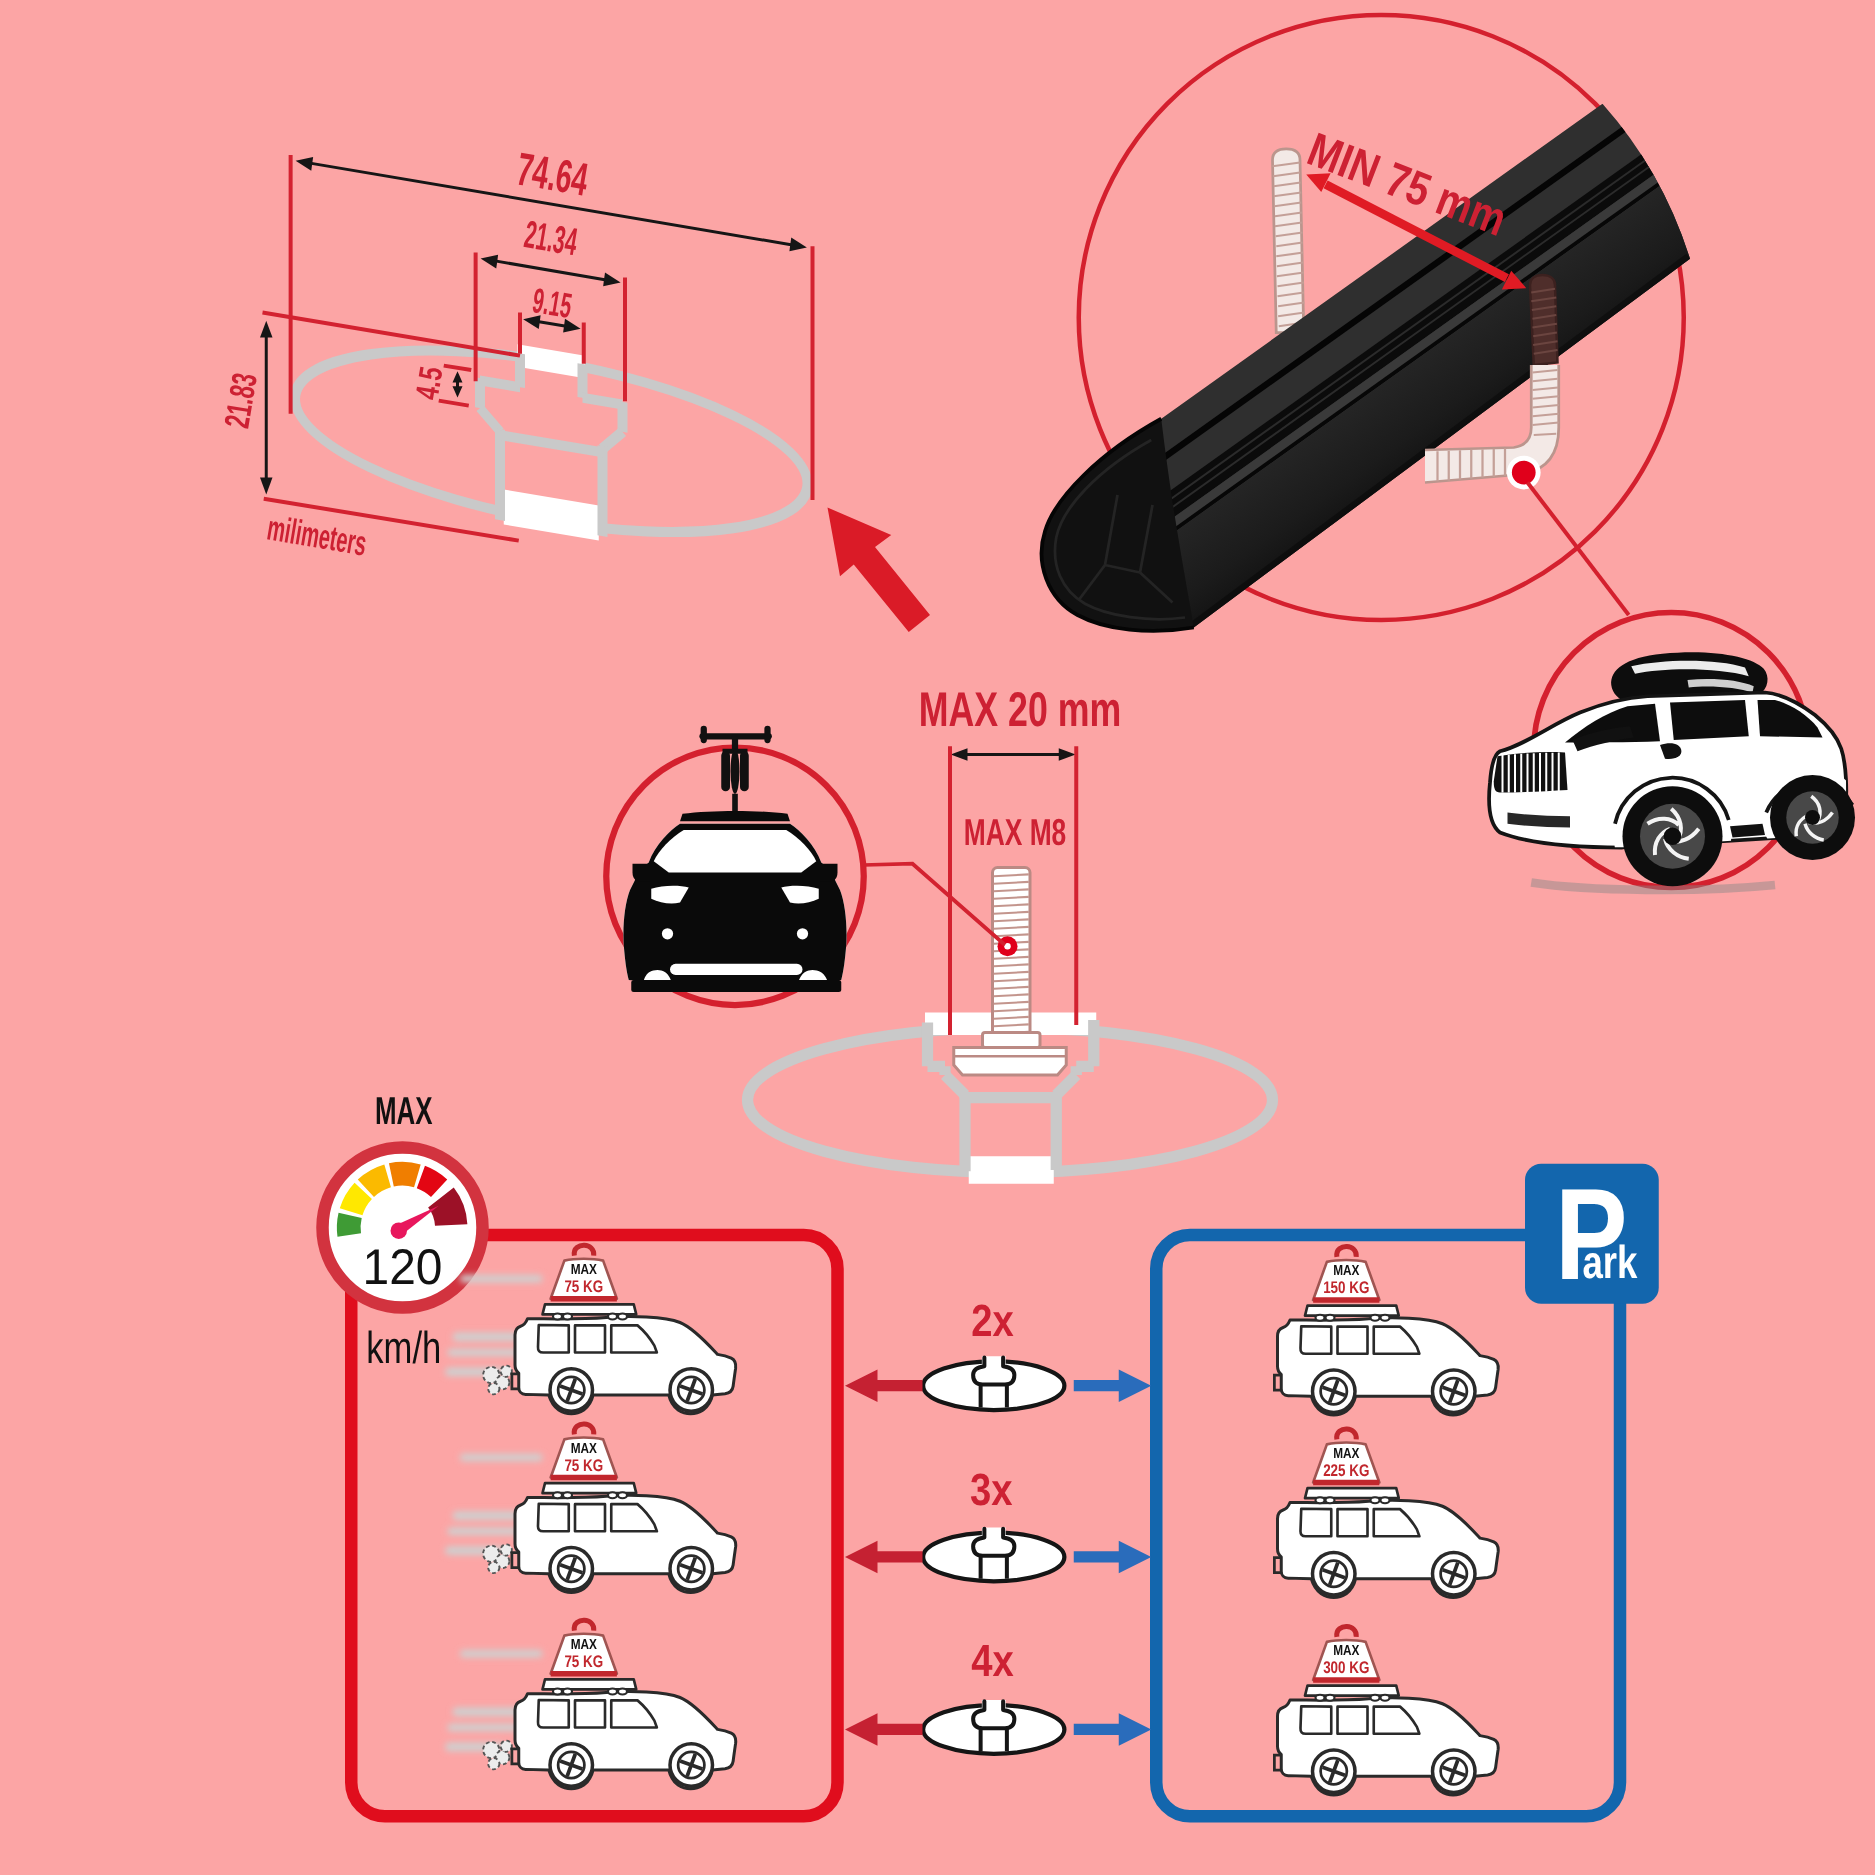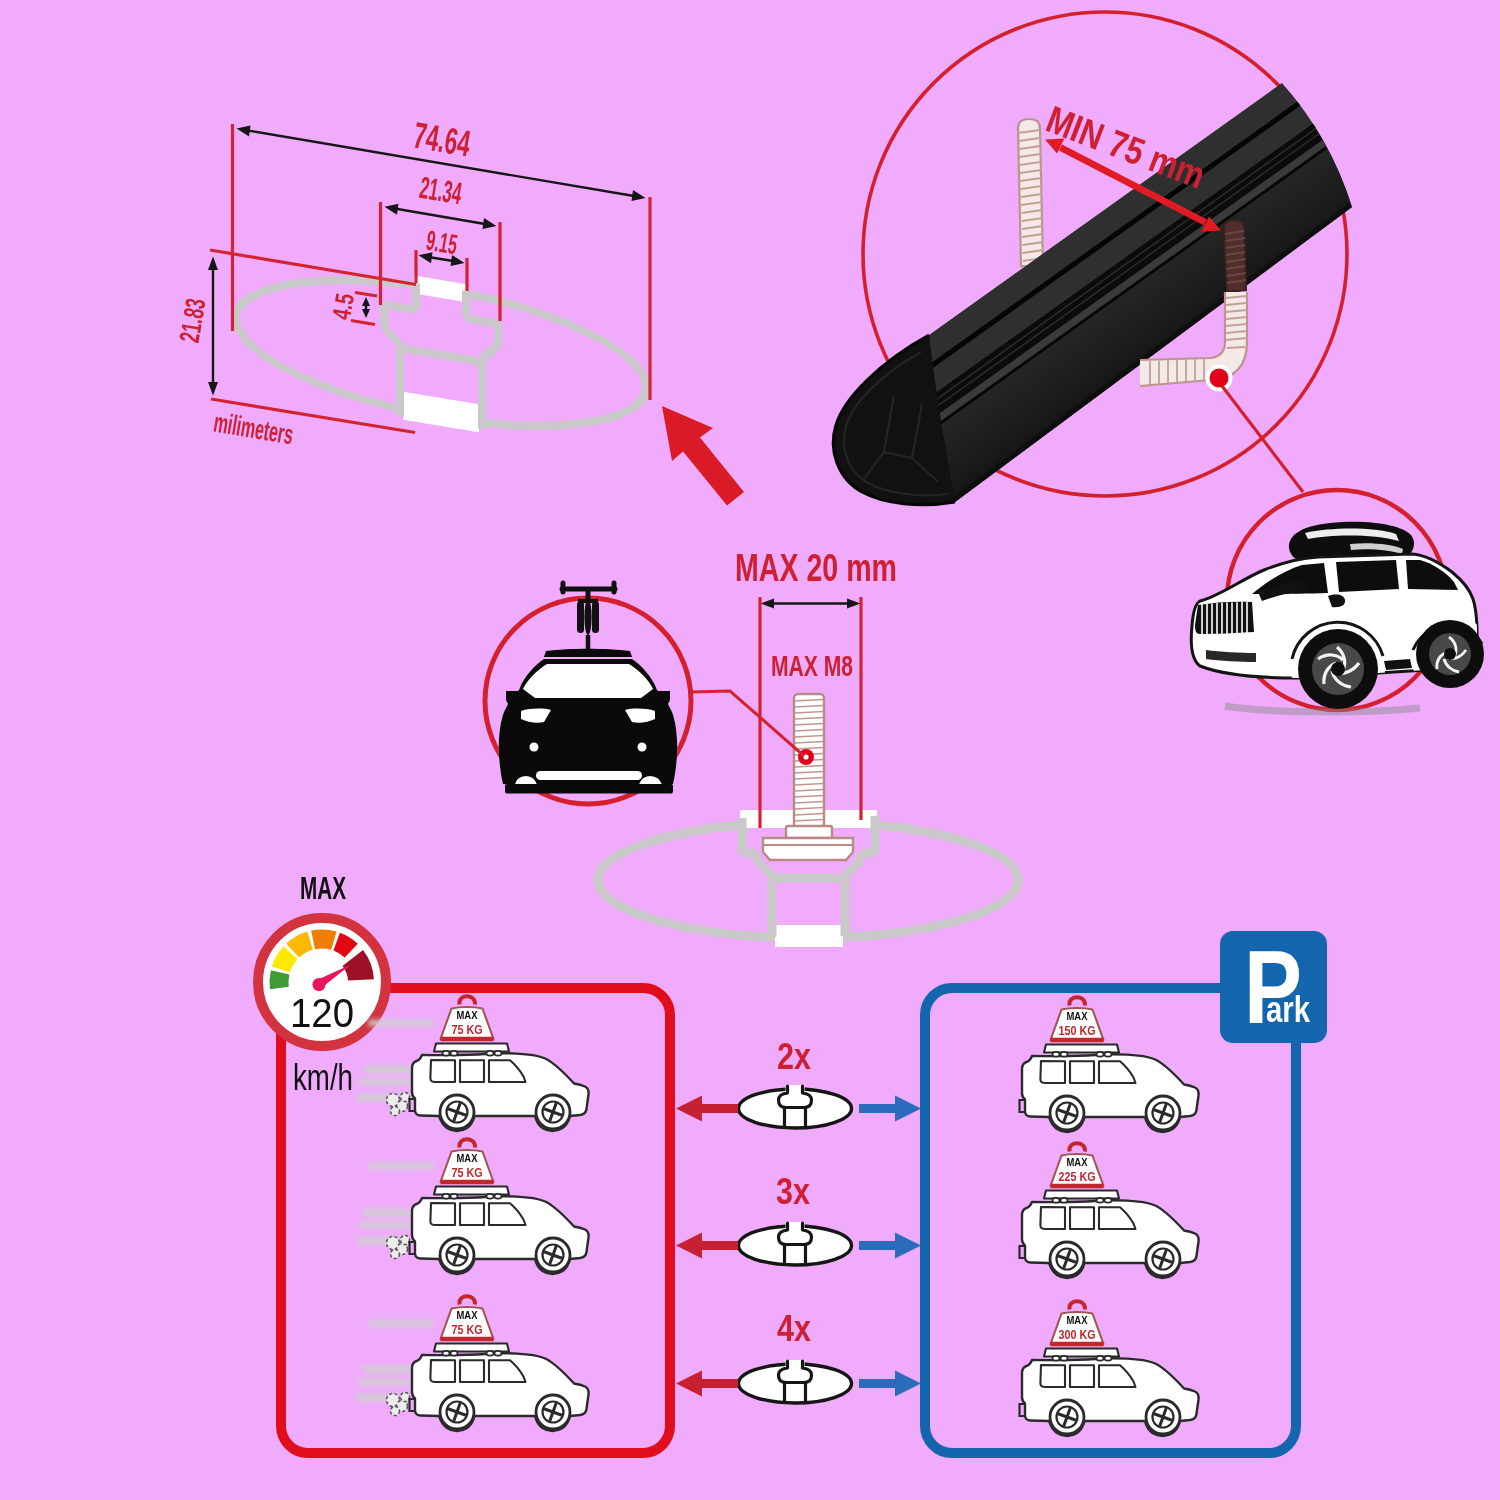--- a/index.html
+++ b/index.html
@@ -1,16 +1,16 @@
 <!DOCTYPE html>
 <html><head>
 <meta charset="utf-8">
 <style>
 html,body{margin:0;padding:0;background:#ffffff;}
-#stage{position:relative;width:1500px;height:1500px;overflow:hidden;background:#f0abfc;}
+#stage{position:relative;width:1500px;height:1500px;overflow:hidden;background:#fca5a5;}
 text{font-family:"Liberation Sans",sans-serif;}
 </style>
 </head>
 <body>
 <div id="stage">
 <svg width="1500" height="1500" viewBox="0 0 1500 1500">
 <defs>
 <linearGradient id="sideGrad" gradientUnits="userSpaceOnUse" x1="1014" y1="274" x2="1101.2" y2="396.1">
 <stop offset="0" stop-color="#313131"></stop>
           <stop offset="0.5" stop-color="#262626"></stop>

